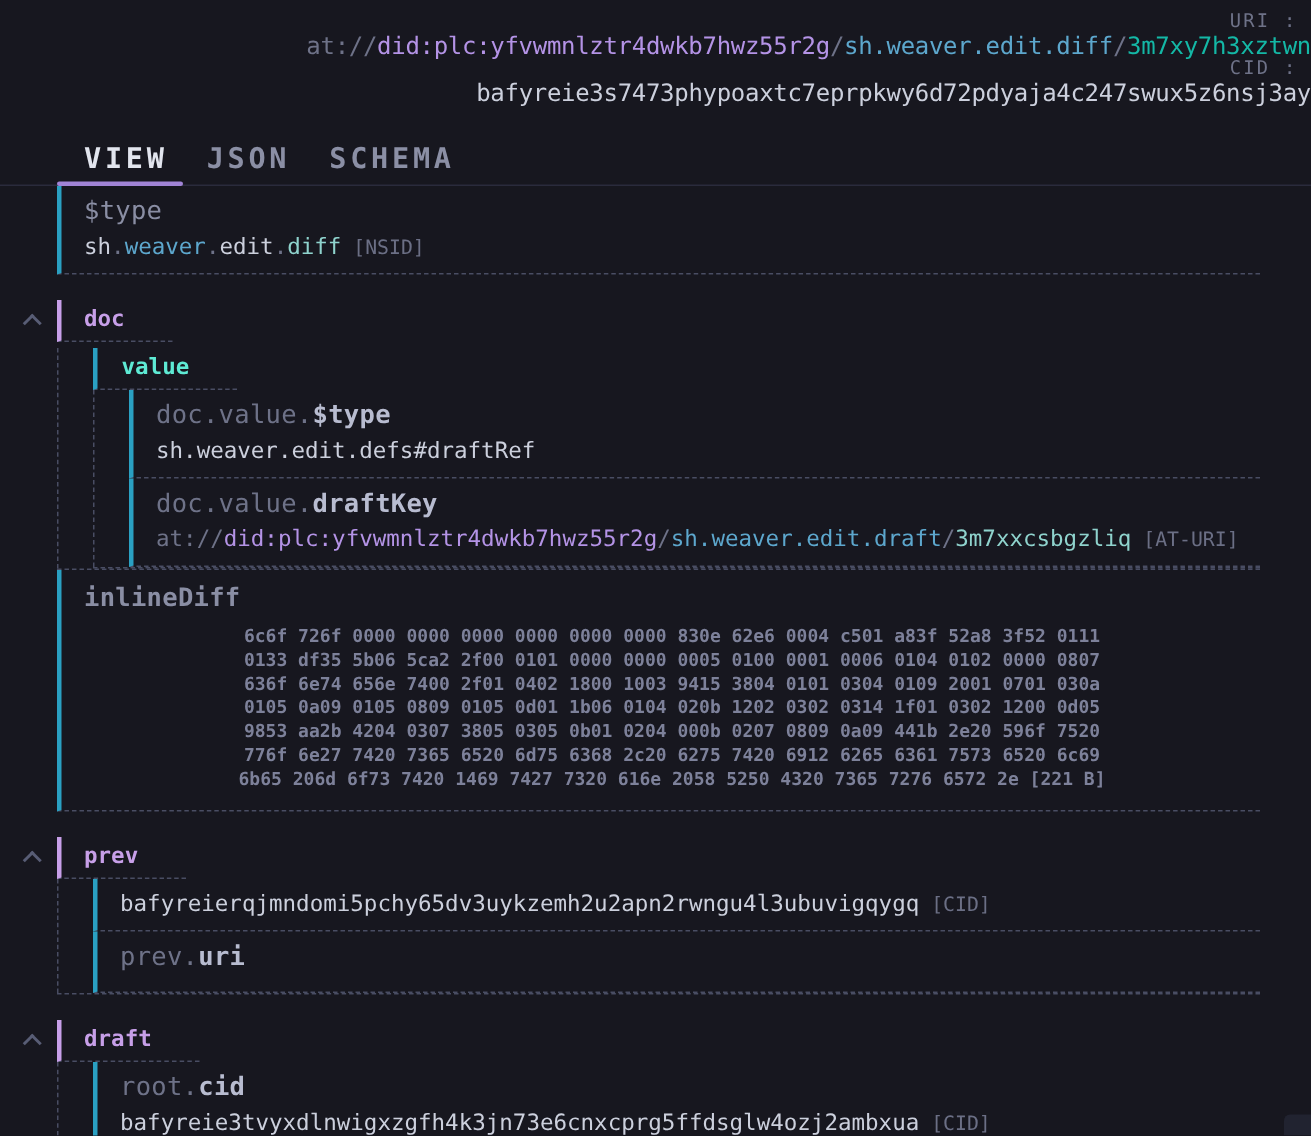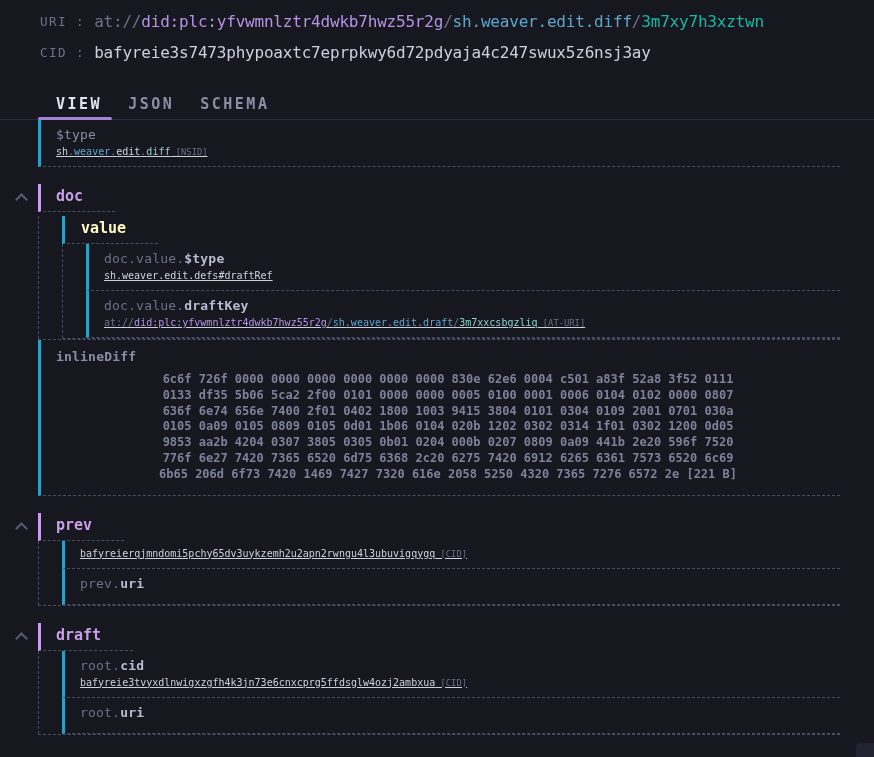--- a/index.html
+++ b/index.html
@@ -7,54 +7,54 @@
   body {
     background:#17171f;
     font-family:"DejaVu Sans Mono","Liberation Mono",monospace;
     color:#ccd0dd;
     overflow:hidden;
   }
   .app { position:relative; width:874px; height:757px; overflow:hidden; }
 
   
   .top { padding:6px 0 0 40px; }
-  .idline { height:31px; display:flex; align-items:center; white-space:nowrap; }
+  .idline { height:31px; display:flex; align-items:flex-end; white-space:nowrap;flex-direction:column; }
   .idlabel { font-size:12.5px; color:#6e7288; letter-spacing:1.5px; margin-right:9px; }
   .idvalue { font-size:16px; letter-spacing:-0.2px; }
 
   
   .tabs { margin:27px 0 0 56px; display:flex; gap:26px; position:relative; }
-  .tab { font-size:15px; font-weight:bold; letter-spacing:2.5px; color:#8b8fa5; cursor:pointer; position:relative; padding-bottom:6px; }
+  .tab { font-size:19px; font-weight:bold; letter-spacing:2.5px; color:#8b8fa5; cursor:pointer; position:relative; padding-bottom:6px; }
   .tab.active { color:#e2e5ee; }
   .tab.active::after {
     content:""; position:absolute; left:-18px; right:-10px; bottom:-1px; height:3px;
     background:#a184d6; border-radius:2px; z-index:2;
   }
   .tabline { height:1px; background:#2a2b3c; width:100%; }
 
   
   .record { margin:0 34px 0 38px; }
   .leaf {
     position:relative;
     border-left:3px solid #2aa0c2;
     border-bottom:1px dashed #494d63;
     padding:7px 0 9px 15px;
   }
-  .flabel { font-size:13px; margin-bottom:4px; letter-spacing:0.2px; white-space:nowrap; }
-  .fvalue { font-size:10px; white-space:nowrap;text-decoration:underline; }
+  .flabel { font-size:17px; margin-bottom:4px; letter-spacing:0.2px; white-space:nowrap; }
+  .fvalue { font-size:15px; white-space:nowrap; }
 
   .group { margin-top:17px; border-bottom:1px dashed #494d63; }
   .group.inner { margin-top:4px; }
   .ghead {
     display:table; position:relative;
     border-left:3px solid #c79fe8; border-bottom:1px dashed #494d63;
     padding:3px 32px 6px 15px;
     font-size:15px; font-weight:bold; color:#c79fe8; white-space:nowrap;
   }
-  .ghead.teal { border-left-color:#2aa0c2; color:#fef9c3;padding-left:16px; }
+  .ghead.teal { border-left-color:#2aa0c2; color:#5eead4;padding-left:16px; }
   .gbody { border-left:1px dashed #494d63; padding-left:23px; }
 
   .chev {
     position:absolute; left:-24px; top:9px; width:10px; height:10px; cursor:pointer;
   }
   .chev::before {
     content:""; position:absolute; left:0; top:2px; width:7px; height:7px;
     border-left:2px solid #585d75; border-top:2px solid #585d75;
     transform:rotate(45deg);
   }

